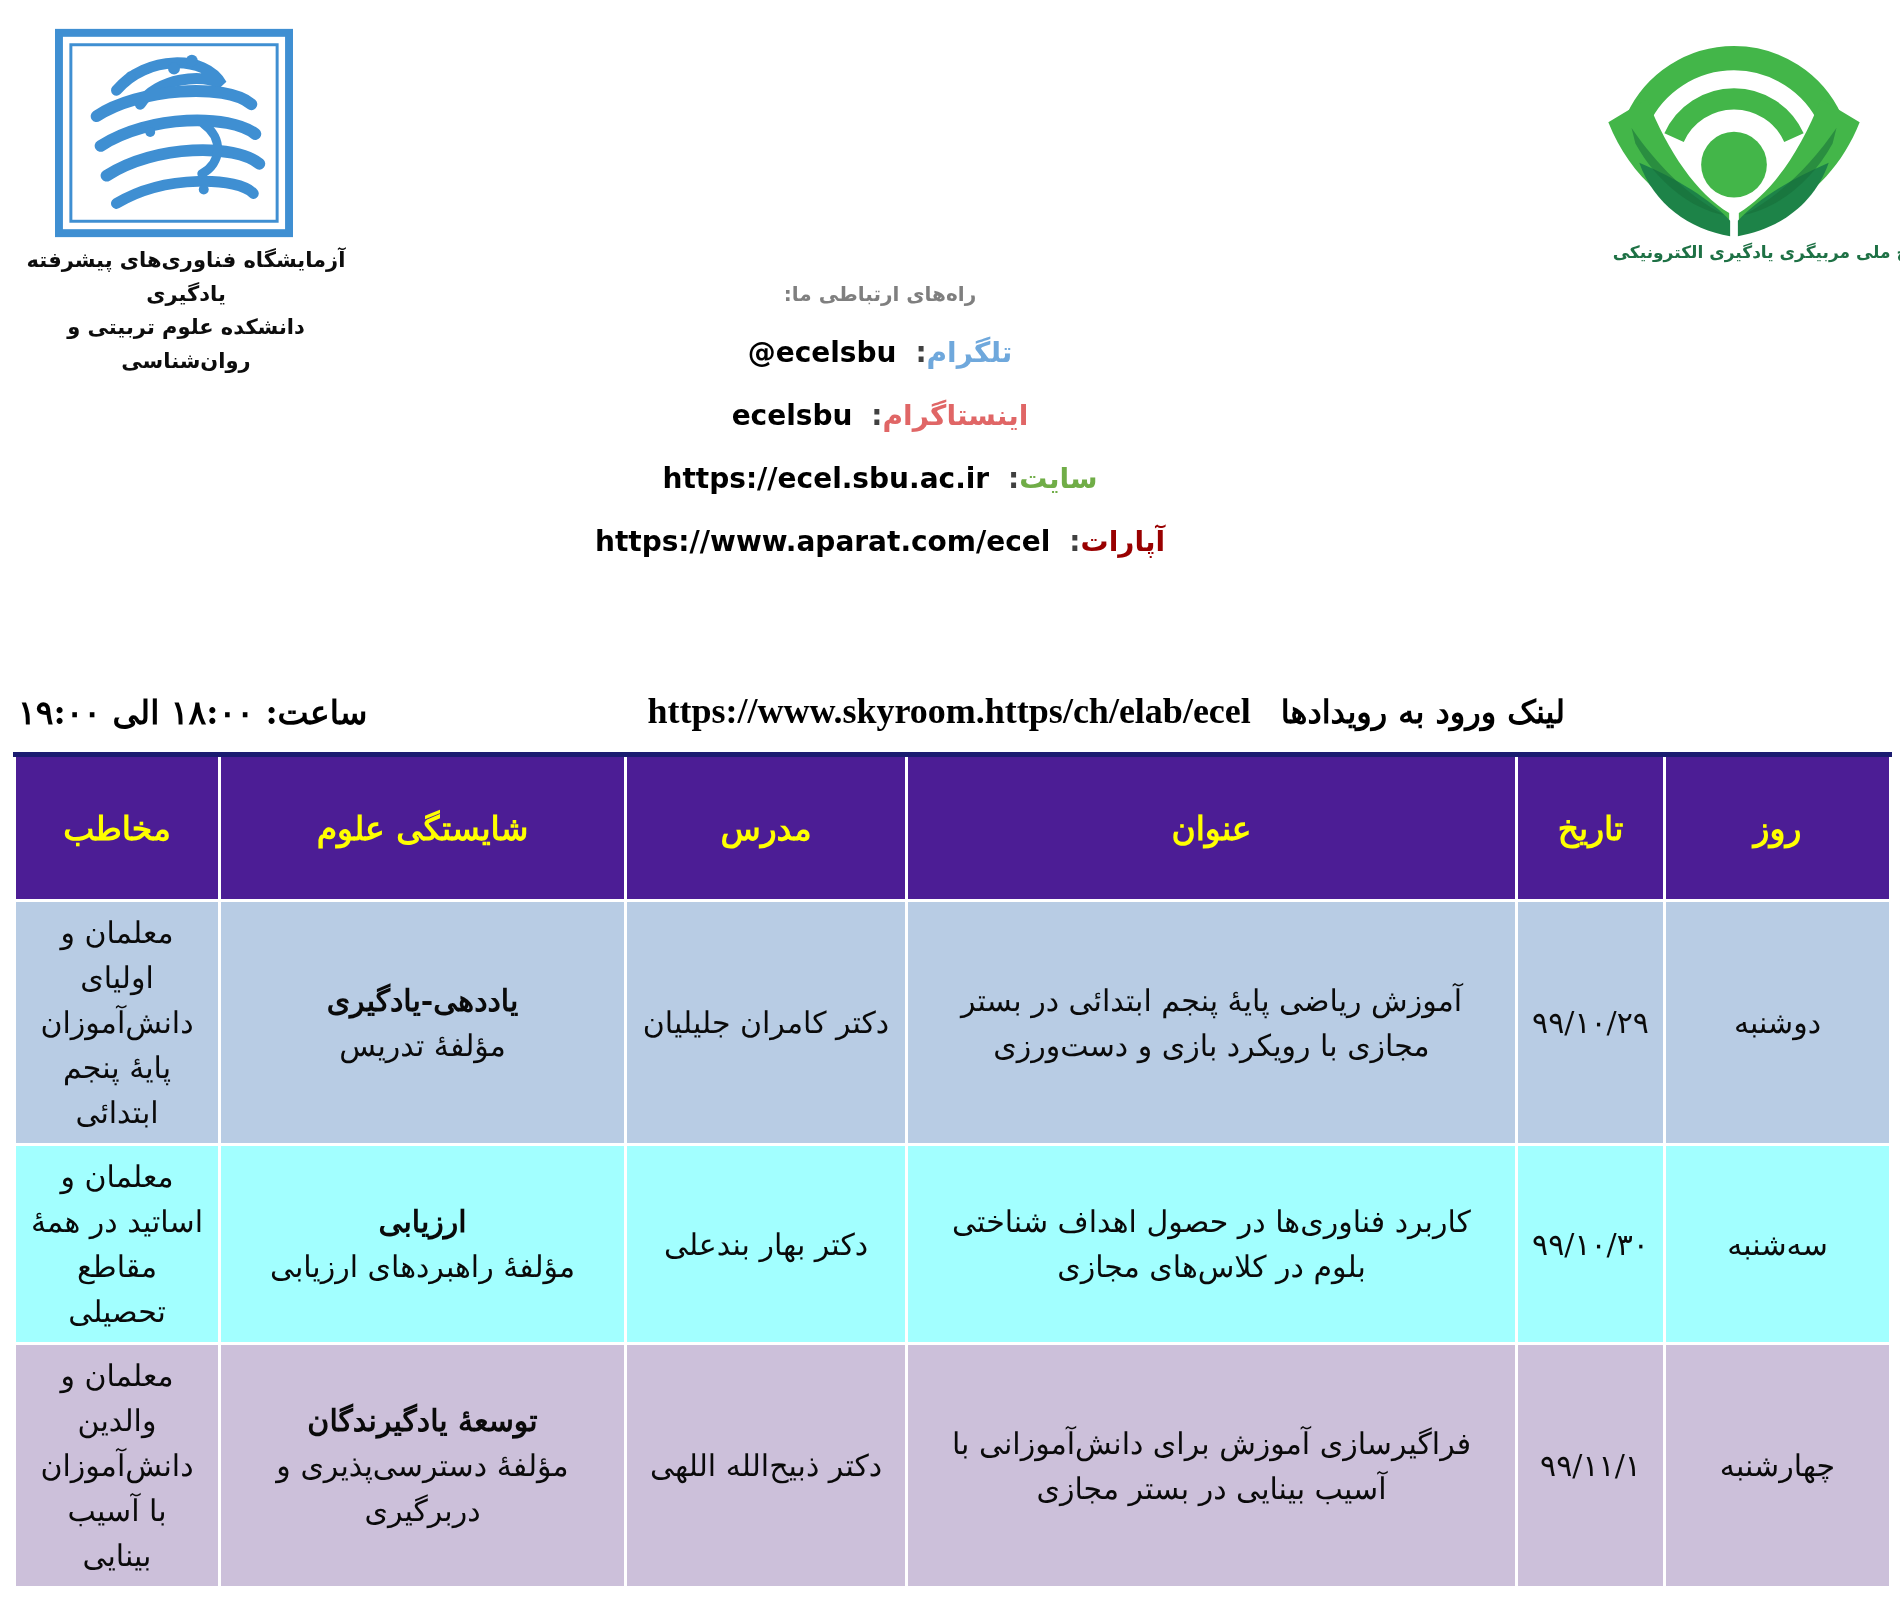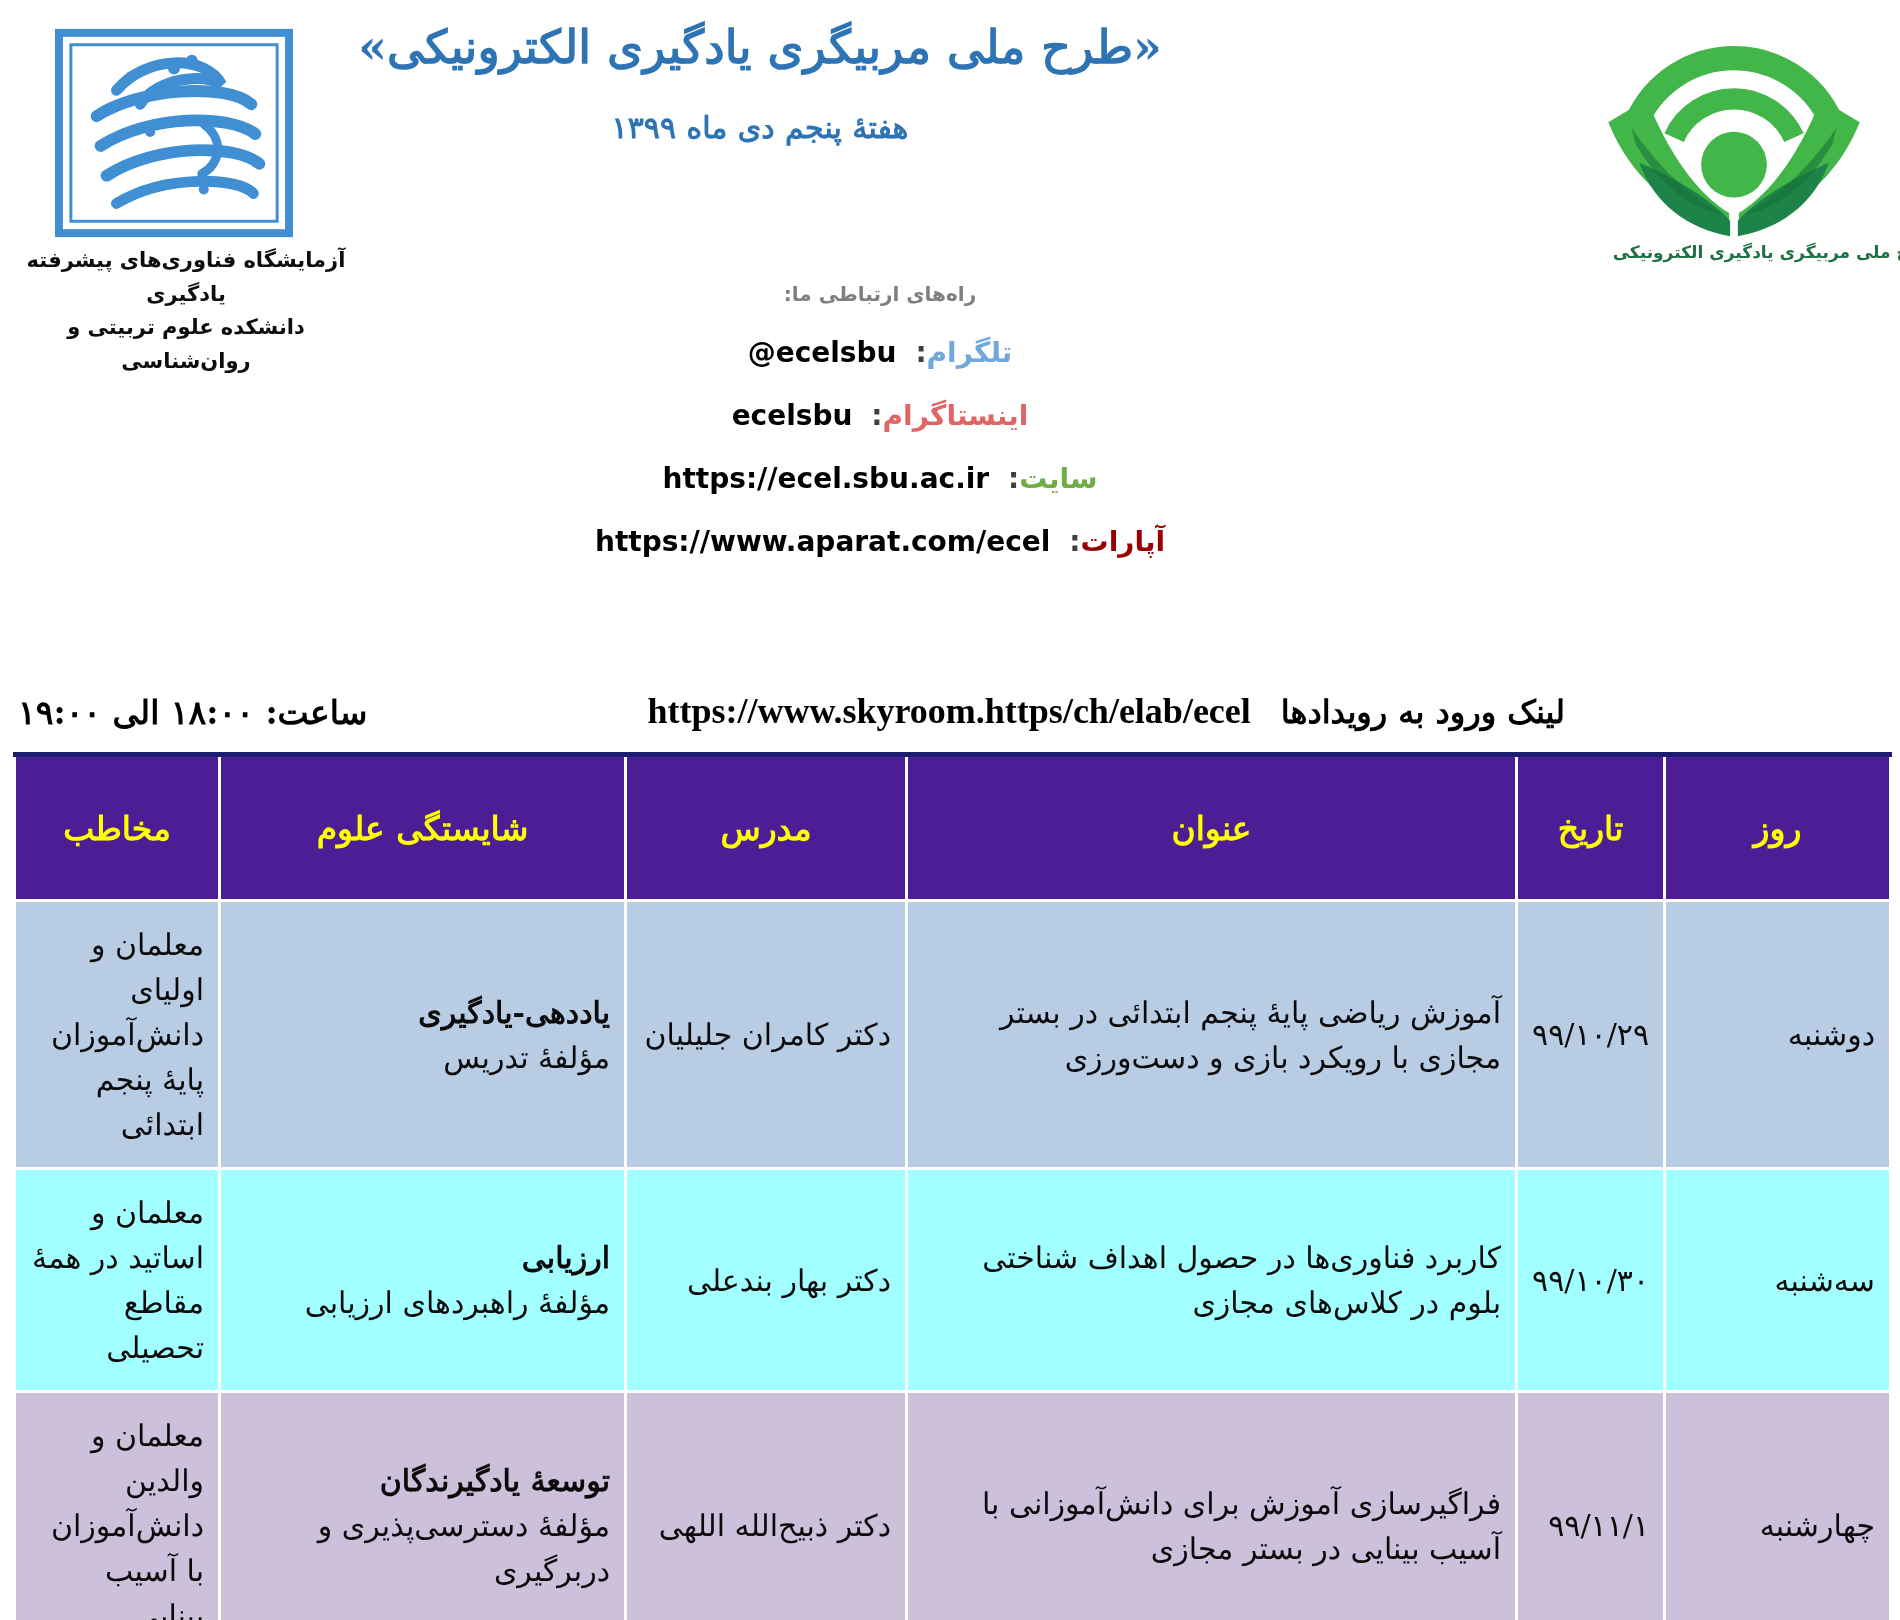--- a/index.html
+++ b/index.html
@@ -41,22 +41,22 @@
             font-family:"Liberation Serif","DejaVu Serif",serif;}
   .time-label{position:absolute;left:18px;top:693px;font-size:33px;font-weight:bold;color:#000;
               font-family:"DejaVu Serif","Liberation Serif",serif;direction:rtl;white-space:nowrap;}
 
   
   .schedule{position:absolute;top:752px;left:13px;width:1876px;border-collapse:collapse;
             table-layout:fixed;direction:rtl;border-top:5px solid #1b1b70;
             font-family:"DejaVu Serif","Liberation Serif",serif;}
   .schedule th{background:#4c1d95;color:#ffff00;font-size:33px;font-weight:bold;
                border:3px solid #ffffff;text-align:center;vertical-align:middle;padding:4px 8px;}
-  .schedule td{border:3px solid #ffffff;background-color:inherit;text-align:right;
-               vertical-align:middle;font-size:30px;color:#0a0a0a;padding:20px 14px;line-height:1.5;}
+  .schedule td{border:3px solid #ffffff;background-color:inherit;text-align:center;
+               vertical-align:middle;font-size:30px;color:#0a0a0a;padding:8px 14px;line-height:1.5;}
   tr.hdr{height:146px;}
   tr.r0{height:238px;}
   tr.r1{height:196px;}
   tr.r2{height:240px;}
   .comp-main{font-weight:bold;}
   .comp-sub{font-weight:normal;}
 </style>
 </head>
 <body>
 
@@ -80,24 +80,20 @@
         <circle cx="96" cy="104" r="5"></circle>
       <circle cx="150" cy="162" r="5"></circle>
     </g>
   </svg>
 
   <div class="faculty">
     <div>آزمایشگاه فناوری‌های پیشرفته یادگیری</div>
     <div>دانشکده علوم تربیتی و روان‌شناسی</div>
   </div>
 
-  <div class="title-wrap">
-    <h1 class="main-title">«طرح ملی مربیگری یادگیری الکترونیکی»</h1>
-    <h2 class="sub-title">هفتهٔ پنجم دی ماه ۱۳۹۹</h2>
-  </div>
 
   <svg class="el-logo" viewBox="0 0 280 240" xmlns="http://www.w3.org/2000/svg">
     <path d="M40,114 A110,110 0 0 1 240,114" fill="none" stroke="#43b649" stroke-width="25"></path>
     <path d="M78,132 A68,68 0 0 1 202,132" fill="none" stroke="#43b649" stroke-width="22"></path>
     <circle cx="140" cy="160" r="34" fill="#43b649"></circle>
     <path d="M135,226 C78,210 33,174 10,116 L50,92 C72,148 102,190 135,210 Z" fill="#43b649"></path>
     <path d="M145,226 C202,210 247,174 270,116 L230,92 C208,148 178,190 145,210 Z" fill="#43b649"></path>
     <path d="M136,234 C94,227 57,201 42,158 C80,174 116,196 136,218 Z" fill="#1d8348"></path>
     <path d="M144,234 C186,227 223,201 238,158 C200,174 164,196 144,218 Z" fill="#1d8348"></path>
     <path d="M34,122 C60,160 92,192 130,212 C96,206 60,178 38,138 Z" fill="#166d38" opacity="0.55"></path>

